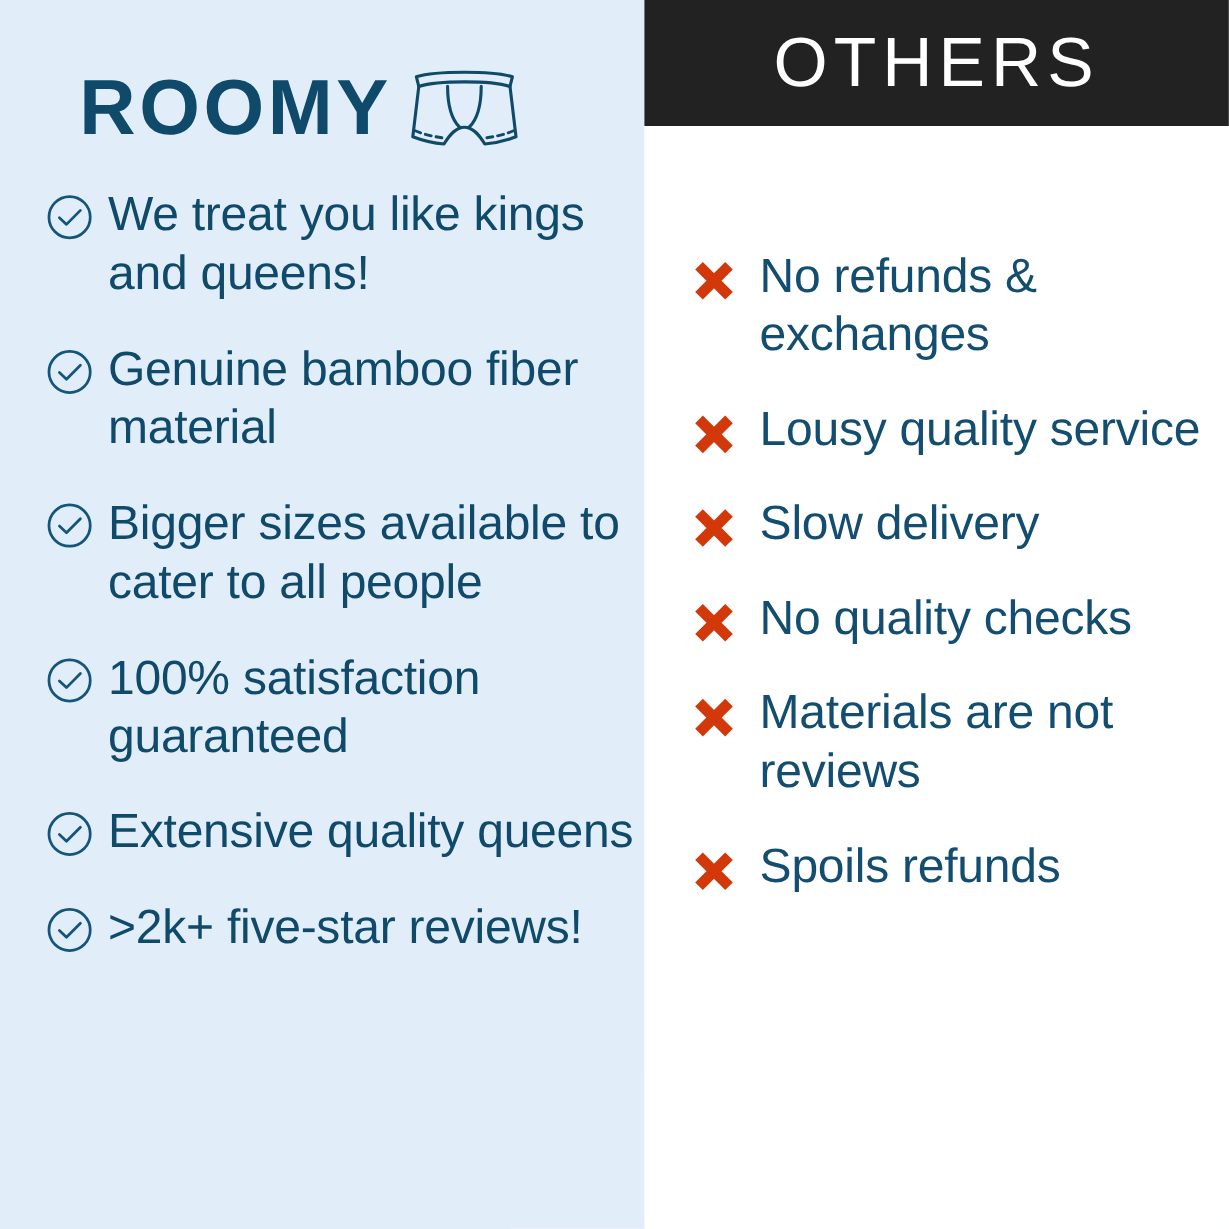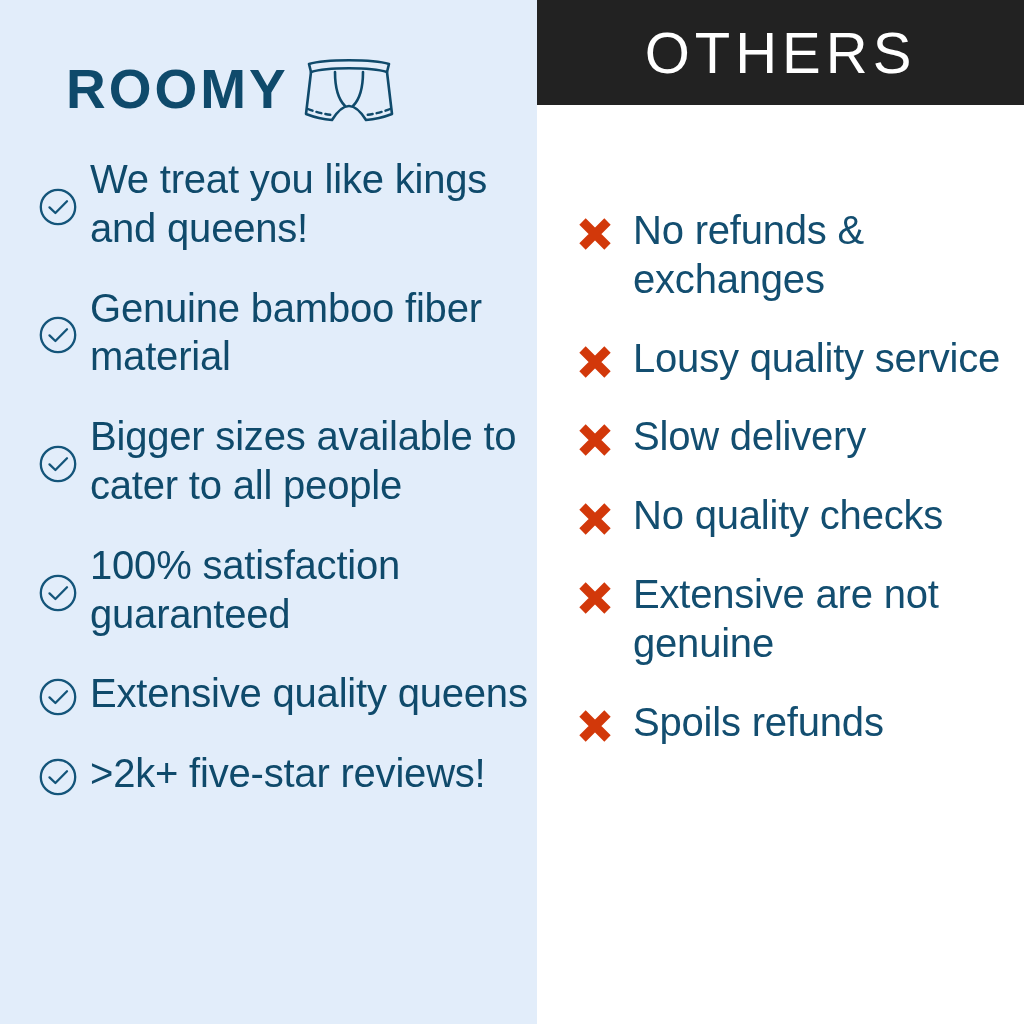--- a/index.html
+++ b/index.html
@@ -37,21 +37,21 @@
     position: absolute;
     left: 66px;
     top: 48px;
     display: flex;
     align-items: center;
     gap: 14px;
   }
 
   .brand-word {
     font-family: "Liberation Sans", sans-serif;
-    font-size: 55px;
+    font-size: 65px;
     font-weight: 700;
     letter-spacing: 3px;
     color: #0f4a6b;
     line-height: 1;
     white-space: nowrap;
   }
 
   .brand-mark {
     display: block;
     width: 92px;
@@ -62,21 +62,21 @@
   
   .pro-list {
     position: absolute;
     left: 38px;
     top: 155px;
     width: 490px;
   }
 
   .pro-item {
     display: flex;
-    align-items: center;
+    align-items: flex-start;
     gap: 12px;
     margin-bottom: 31px;
   }
 
   .check-icon {
     flex: 0 0 auto;
     width: 40px;
     height: 40px;
     margin-top: 6px;
   }
@@ -260,21 +260,21 @@
         <svg class="x-icon" viewBox="0 0 40 40">
           <path d="M7.5 7.5 L32.5 32.5 M32.5 7.5 L7.5 32.5" stroke="#d2380a" stroke-width="9" stroke-linecap="butt"></path>
         </svg>
         <div class="con-text">No quality checks</div>
       </div>
 
       <div class="con-item">
         <svg class="x-icon" viewBox="0 0 40 40">
           <path d="M7.5 7.5 L32.5 32.5 M32.5 7.5 L7.5 32.5" stroke="#d2380a" stroke-width="9" stroke-linecap="butt"></path>
         </svg>
-        <div class="con-text">Extensive are not genuine</div>
+        <div class="con-text">Materials are not reviews</div>
       </div>
 
       <div class="con-item">
         <svg class="x-icon" viewBox="0 0 40 40">
           <path d="M7.5 7.5 L32.5 32.5 M32.5 7.5 L7.5 32.5" stroke="#d2380a" stroke-width="9" stroke-linecap="butt"></path>
         </svg>
         <div class="con-text">Spoils refunds</div>
       </div>
 
     </div>

